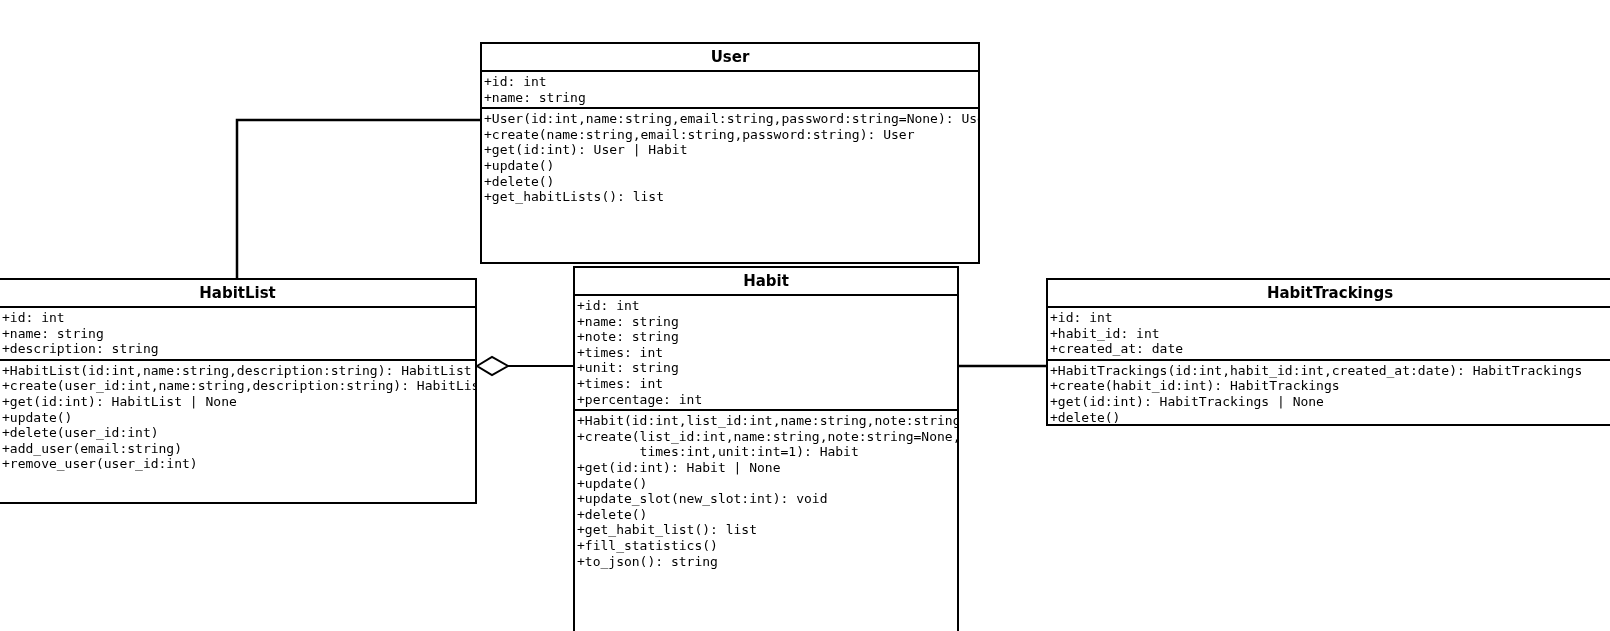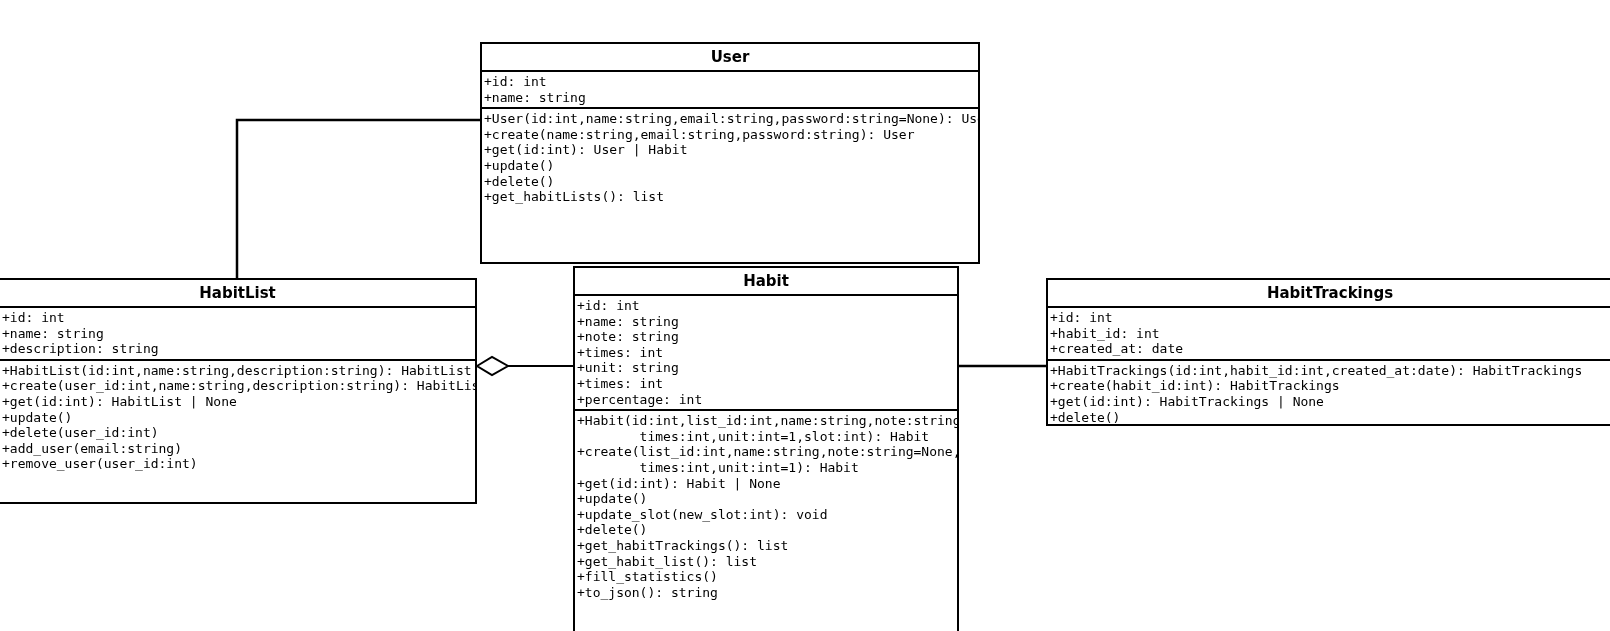--- a/index.html
+++ b/index.html
@@ -126,28 +126,26 @@
       <div class="uml-line">+id: int</div>
       <div class="uml-line">+name: string</div>
       <div class="uml-line">+note: string</div>
       <div class="uml-line">+times: int</div>
       <div class="uml-line">+unit: string</div>
       <div class="uml-line">+times: int</div>
       <div class="uml-line">+percentage: int</div>
     </div>
     <div class="uml-compartment uml-methods">
       <div class="uml-line">+Habit(id:int,list_id:int,name:string,note:string,</div>
-      <div class="uml-line">        times:int,unit:int=1,slot:int): Habit</div>
       <div class="uml-line">+create(list_id:int,name:string,note:string=None,</div>
       <div class="uml-line">        times:int,unit:int=1): Habit</div>
       <div class="uml-line">+get(id:int): Habit | None</div>
       <div class="uml-line">+update()</div>
       <div class="uml-line">+update_slot(new_slot:int): void</div>
       <div class="uml-line">+delete()</div>
-      <div class="uml-line">+get_habitTrackings(): list</div>
       <div class="uml-line">+get_habit_list(): list</div>
       <div class="uml-line">+fill_statistics()</div>
       <div class="uml-line">+to_json(): string</div>
     </div>
   </div>
 
   <div class="uml-class" style="left:1046px; top:278px; width:568px; height:148px;">
     <div class="uml-header">HabitTrackings</div>
     <div class="uml-compartment uml-attrs">
       <div class="uml-line">+id: int</div>

